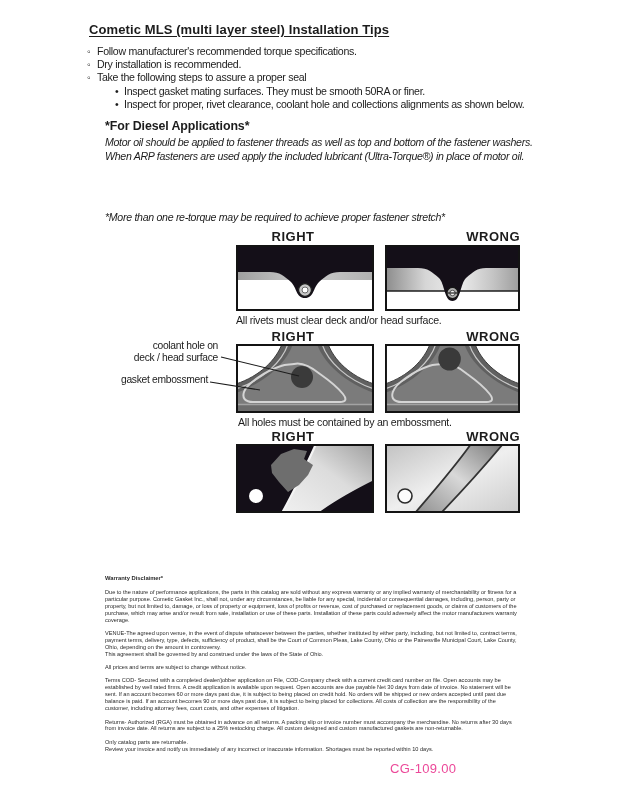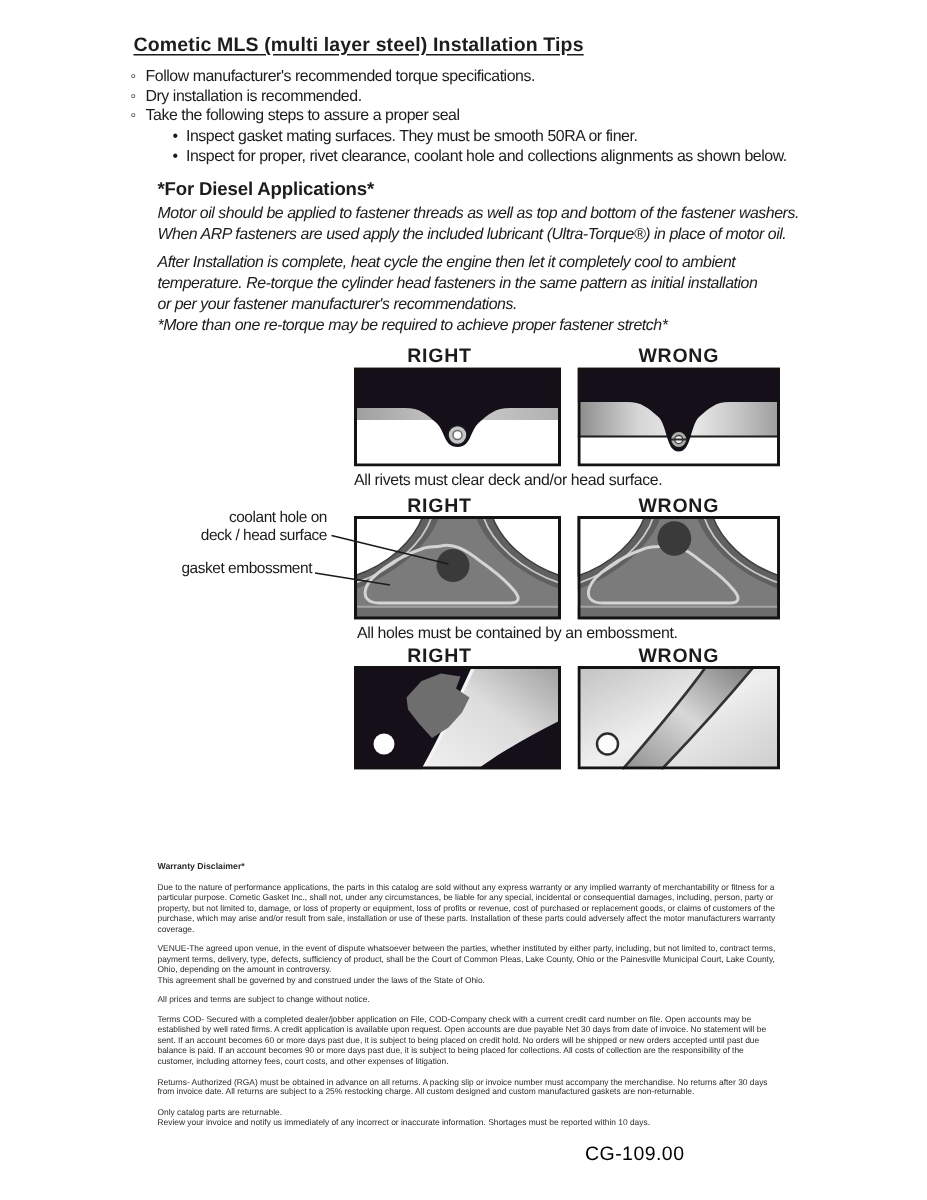--- a/index.html
+++ b/index.html
@@ -17,33 +17,33 @@
   .tip-row.sub{padding-left:28px;}
   .tip-row.sub .tip-marker{width:9px;}
   .diesel-heading{position:absolute;left:105px;top:119px;font-size:12.4px;font-weight:bold;letter-spacing:-.1px;}
   .para{position:absolute;left:105px;width:480px;font-size:10.6px;line-height:13.8px;
         letter-spacing:-.3px;white-space:pre-line;font-style:italic;}
   #para1{top:136px;}
   #para2{top:169px;}
   #note1{top:211px;}
   .fig-label{position:absolute;font-size:13px;font-weight:bold;letter-spacing:.5px;text-align:center;}
   .fl-left{left:224px;width:138px;}
-  .fl-right{left:385px;width:135px;}
+  .fl-right{left:385px;width:135px;text-align:right;}
   .fig-box{position:absolute;line-height:0;}
   .fig-box svg{display:block;}
   .fig-caption{position:absolute;font-size:10.6px;letter-spacing:-.25px;line-height:12.5px;white-space:pre-line;text-align:center;}
   .side-label{position:absolute;text-align:right;font-size:10.3px;line-height:11.5px;letter-spacing:-.3px;}
   #label-hole{left:58px;top:340px;width:160px;white-space:pre-line;}
   #label-emboss{left:48px;top:374px;width:160px;}
   .leader-overlay{position:absolute;left:0;top:0;pointer-events:none;}
   .legal{position:absolute;left:105px;top:575px;width:412px;color:#2a2a2a;
          font-size:5.6px;line-height:6.9px;letter-spacing:0;}
   .legal-heading{font-weight:bold;font-size:5.8px;margin:0 0 7px 0;}
   .legal-p{margin:0 0 6.5px 0;white-space:pre-line;}
-  .part-number{position:absolute;left:390px;top:761px;font-size:13px;color:#000000;letter-spacing:.3px;}
+  .part-number{position:absolute;left:390px;top:761px;font-size:13px;color:#ec4899;letter-spacing:.3px;}
 </style>
 </head>
 <body>
 
 <div class="page">
 
   <div class="doc-title">Cometic MLS (multi layer steel) Installation Tips</div>
 
   <div class="tips">
 
@@ -69,23 +69,20 @@
 
       <div class="tip-row sub">
         <span class="tip-marker">•</span>
         <span class="tip-text">Inspect for proper, rivet clearance, coolant hole and collections alignments as shown below.</span>
       </div>
     </div>
 
   <div class="diesel-heading">*For Diesel Applications*</div>
   <div class="para" id="para1">Motor oil should be applied to fastener threads as well as top and bottom of the fastener washers.
 When ARP fasteners are used apply the included lubricant (Ultra-Torque®) in place of motor oil.</div>
-  <div class="para" id="para2">After Installation is complete, heat cycle the engine then let it completely cool to ambient
-temperature. Re-torque the cylinder head fasteners in the same pattern as initial installation
-or per your fastener manufacturer's recommendations.</div>
   <div class="para" id="note1">*More than one re-torque may be required to achieve proper fastener stretch*</div>
 
   <div class="fig-label fl-left" style="top:229px">RIGHT</div>
   <div class="fig-label fl-right" style="top:229px">WRONG</div>
 
   <div class="fig-box" style="left:236px;top:245px">
     <svg width="138" height="66" viewBox="0 0 138 66">
       <defs>
         <linearGradient id="g1r" x1="0" y1="0" x2="1" y2="0">
           <stop offset="0" stop-color="#9e9e9e"></stop>

